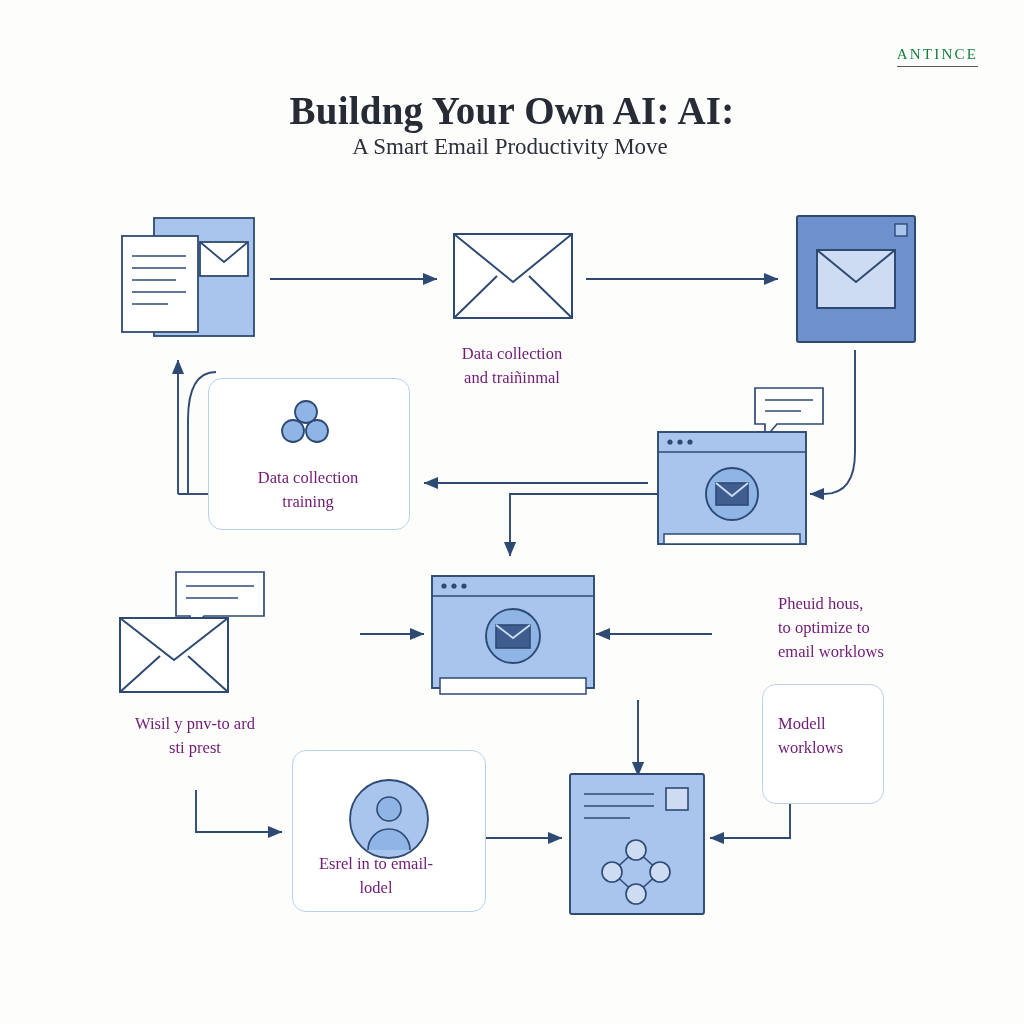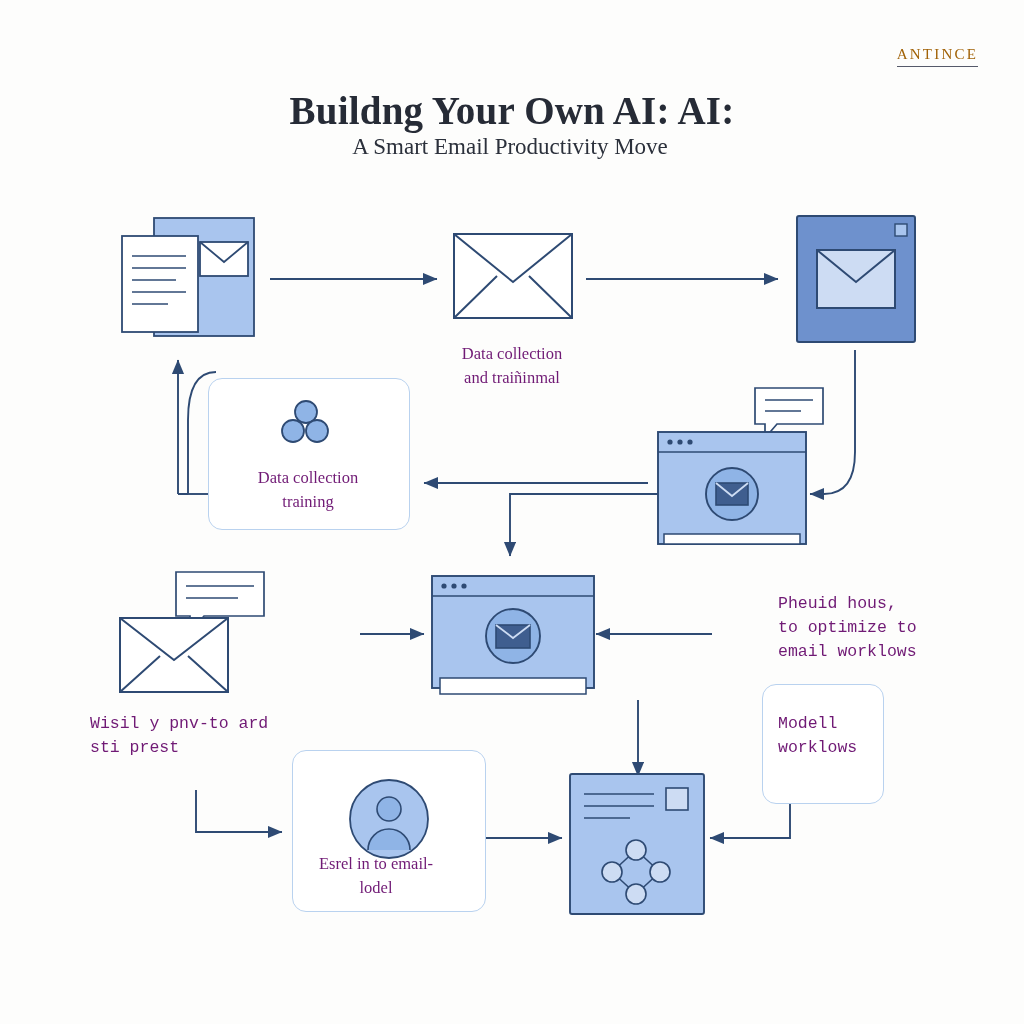--- a/index.html
+++ b/index.html
@@ -15,21 +15,21 @@
     font-family: "Liberation Serif", serif;
     overflow: hidden;
   }
   .brand {
     position: absolute;
     top: 46px;
     right: 46px;
     font-family: "Liberation Serif", serif;
     font-size: 15px;
     letter-spacing: 2.2px;
-    color: #a16207;
+    color: #15803d;
     border-bottom: 1px solid #55596a;
     padding-bottom: 3px;
   }
   .title {
     position: absolute;
     left: 0;
     right: 0;
     top: 88px;
     text-align: center;
     font-family: "Liberation Serif", serif;
@@ -52,21 +52,20 @@
     position: absolute;
     font-family: "Liberation Serif", serif;
     font-size: 16.5px;
     color: #701a75;
     line-height: 1.45;
     text-align: center;
     white-space: pre-line;
   }
   .cap.left {
     text-align: left;
-    font-family: Liberation Mono, monospace;
   }
   svg.layer {
     position: absolute;
     left: 0;
     top: 0;
     width: 1024px;
     height: 1024px;
     pointer-events: none;
   }
   .node {
@@ -196,21 +195,21 @@
       <path d="M58,2 H146 V46 H86 L72,62 L72,46 H58 Z" fill="#ffffff" stroke="#2e4a73" stroke-width="1.7"></path>
       <g stroke="#2e4a73" stroke-width="1.5">
         <line x1="68" y1="16" x2="136" y2="16"></line>
         <line x1="68" y1="28" x2="120" y2="28"></line>
       </g>
       <rect x="2" y="48" width="108" height="74" fill="#ffffff" stroke="#2e4a73" stroke-width="2"></rect>
       <path d="M2,48 L56,90 L110,48" fill="none" stroke="#2e4a73" stroke-width="2"></path>
       <path d="M2,122 L42,86 M110,122 L70,86" fill="none" stroke="#2e4a73" stroke-width="2"></path>
     </svg>
   </div>
-  <div class="cap left" style="left:90px; top:712px; width:210px;">Wisil y pnv-to ard
+  <div class="cap left" style="left:90px; top:712px; width:210px;text-align:center;">Wisil y pnv-to ard
 sti  prest</div>
 
   <div class="node" style="left:430px; top:574px;">
     <svg width="166" height="126" viewBox="0 0 166 126">
       <rect x="2" y="2" width="162" height="112" fill="#a9c5ee" stroke="#2e4a73" stroke-width="1.9"></rect>
       <line x1="2" y1="22" x2="164" y2="22" stroke="#2e4a73" stroke-width="1.6"></line>
       <g fill="#2e4a73">
         <circle cx="14" cy="12" r="2.6"></circle>
         <circle cx="24" cy="12" r="2.6"></circle>
         <circle cx="34" cy="12" r="2.6"></circle>

